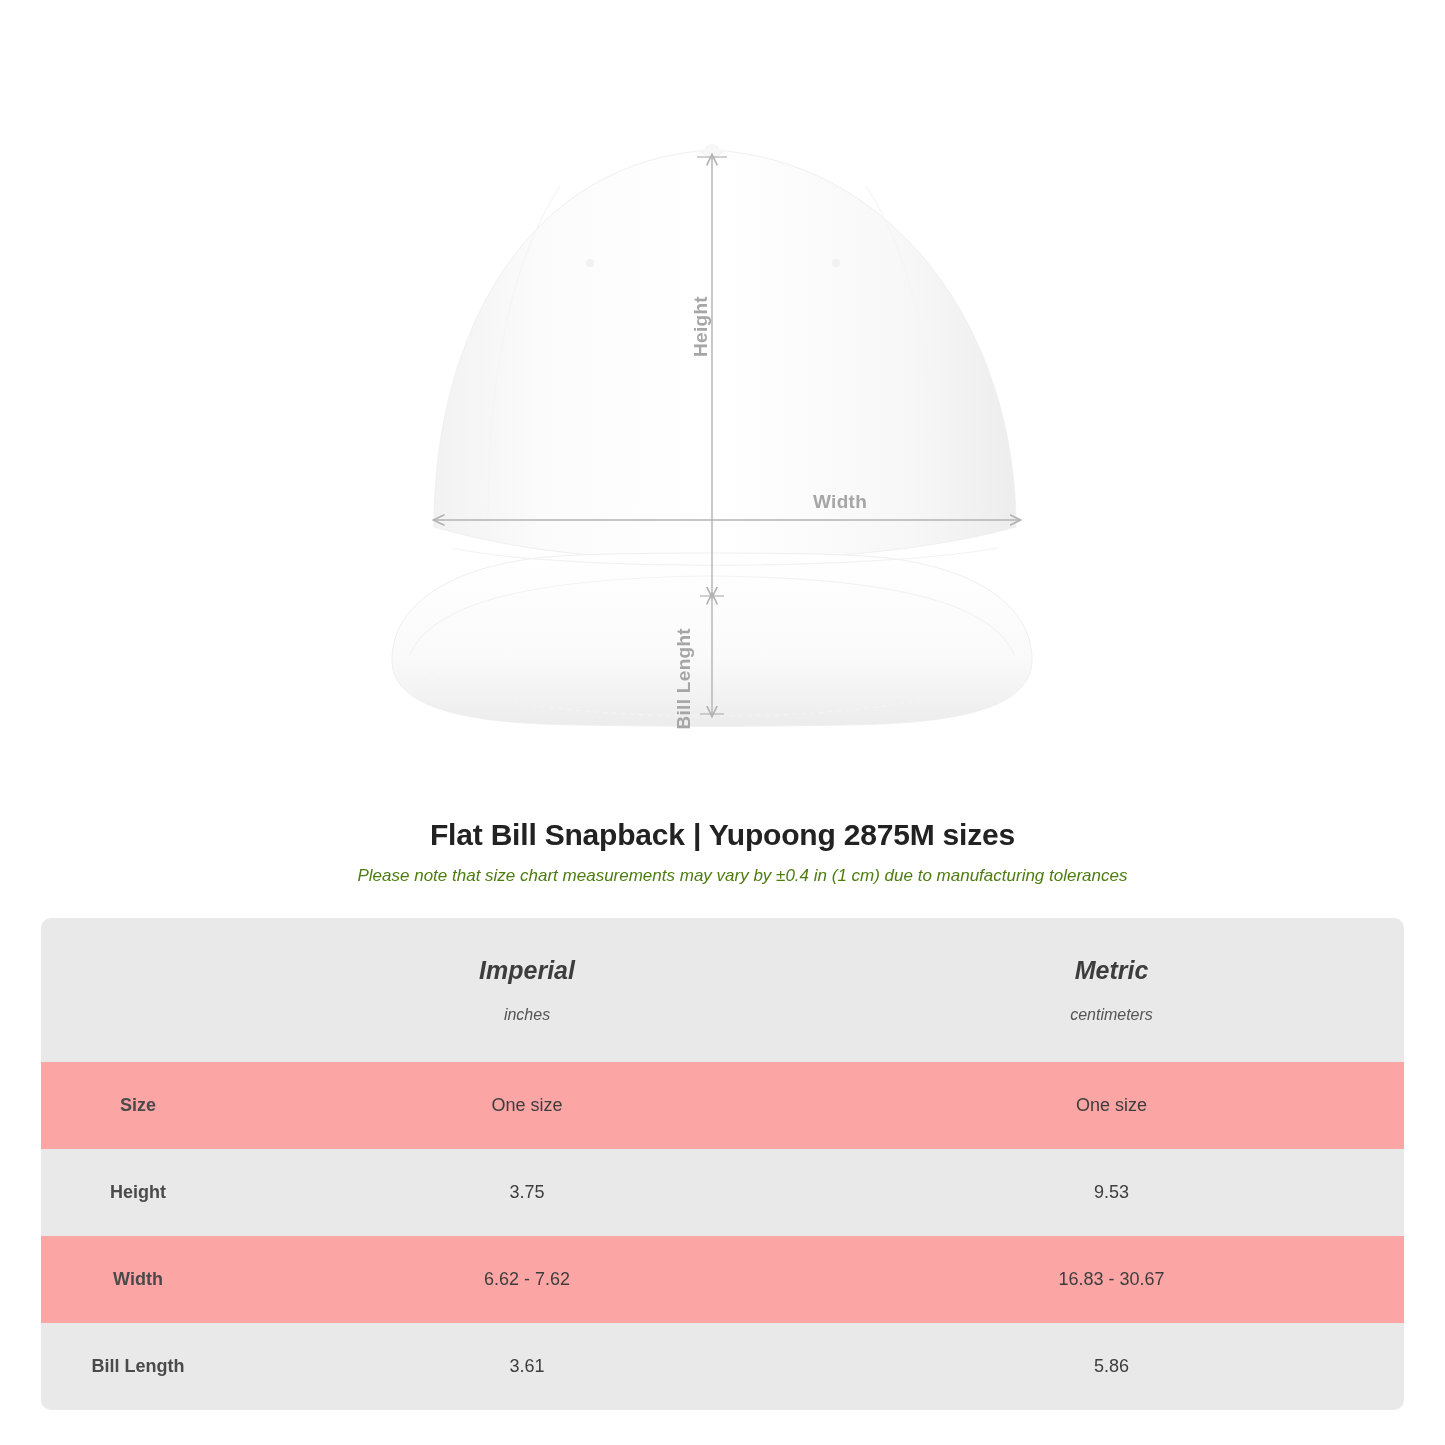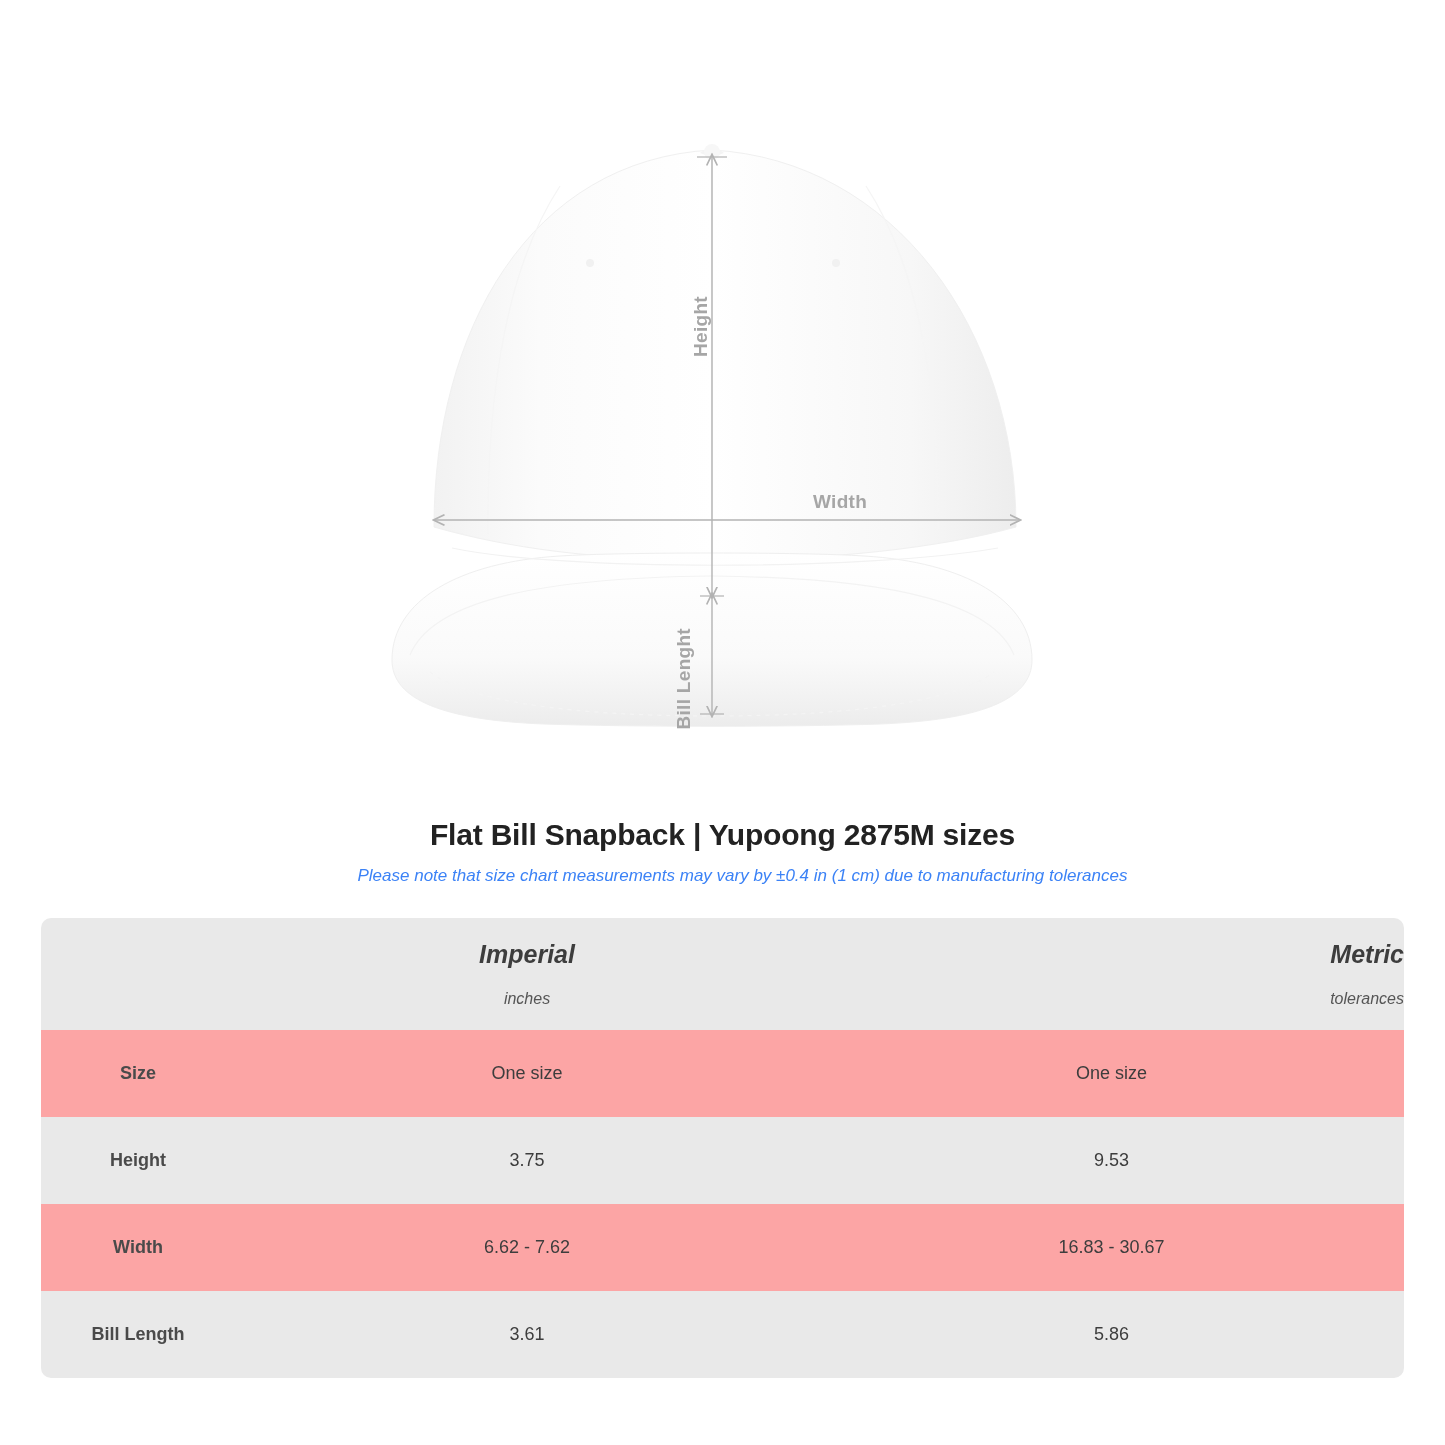--- a/index.html
+++ b/index.html
@@ -67,51 +67,50 @@
   .chart-title {
     font-size: 30px;
     font-weight: bold;
     color: #222222;
     letter-spacing: -0.2px;
   }
   .chart-subtitle {
     margin-top: 14px;
     font-size: 17px;
     font-style: italic;
-    color: #3b82f6;
+    color: #4d7c0f;
     margin-left: 40px;
   }
 
   
   .table-wrap {
     margin: 32px auto 0 auto;
     width: 1363px;
   }
   table.size-chart {
     width: 100%;
     border-collapse: collapse;
     table-layout: fixed;
   }
   table.size-chart td,
   table.size-chart th {
     border: none;
     padding: 0;
   }
   .unit-head {
-    height: 112px;
+    height: 144px;
     background: #e9e9e9;
     text-align: center;
     vertical-align: middle;
   }
   .unit-head.first {
     border-top-left-radius: 10px;
   }
   .unit-head.last {
     border-top-right-radius: 10px;
-    text-align: right;
   }
   .unit-name {
     font-size: 25px;
     font-weight: bold;
     font-style: italic;
     color: #3d3d3d;
   }
   .unit-sub {
     margin-top: 21px;
     font-size: 16px;
@@ -239,21 +238,21 @@
       </colgroup>
       <tbody>
         <tr>
           <td class="unit-head first"></td>
           <td class="unit-head col-sep-left">
             <div class="unit-name">Imperial</div>
             <div class="unit-sub">inches</div>
           </td>
           <td class="unit-head last col-sep-left">
             <div class="unit-name">Metric</div>
-            <div class="unit-sub">tolerances</div>
+            <div class="unit-sub">centimeters</div>
           </td>
         </tr>
 
         <tr class="plain">
           <td class="row-label">Size</td>
           <td class="cell col-sep-left">One size</td>
           <td class="cell cell-right col-sep-left">One size</td>
         </tr>
 
         <tr class="shaded">

